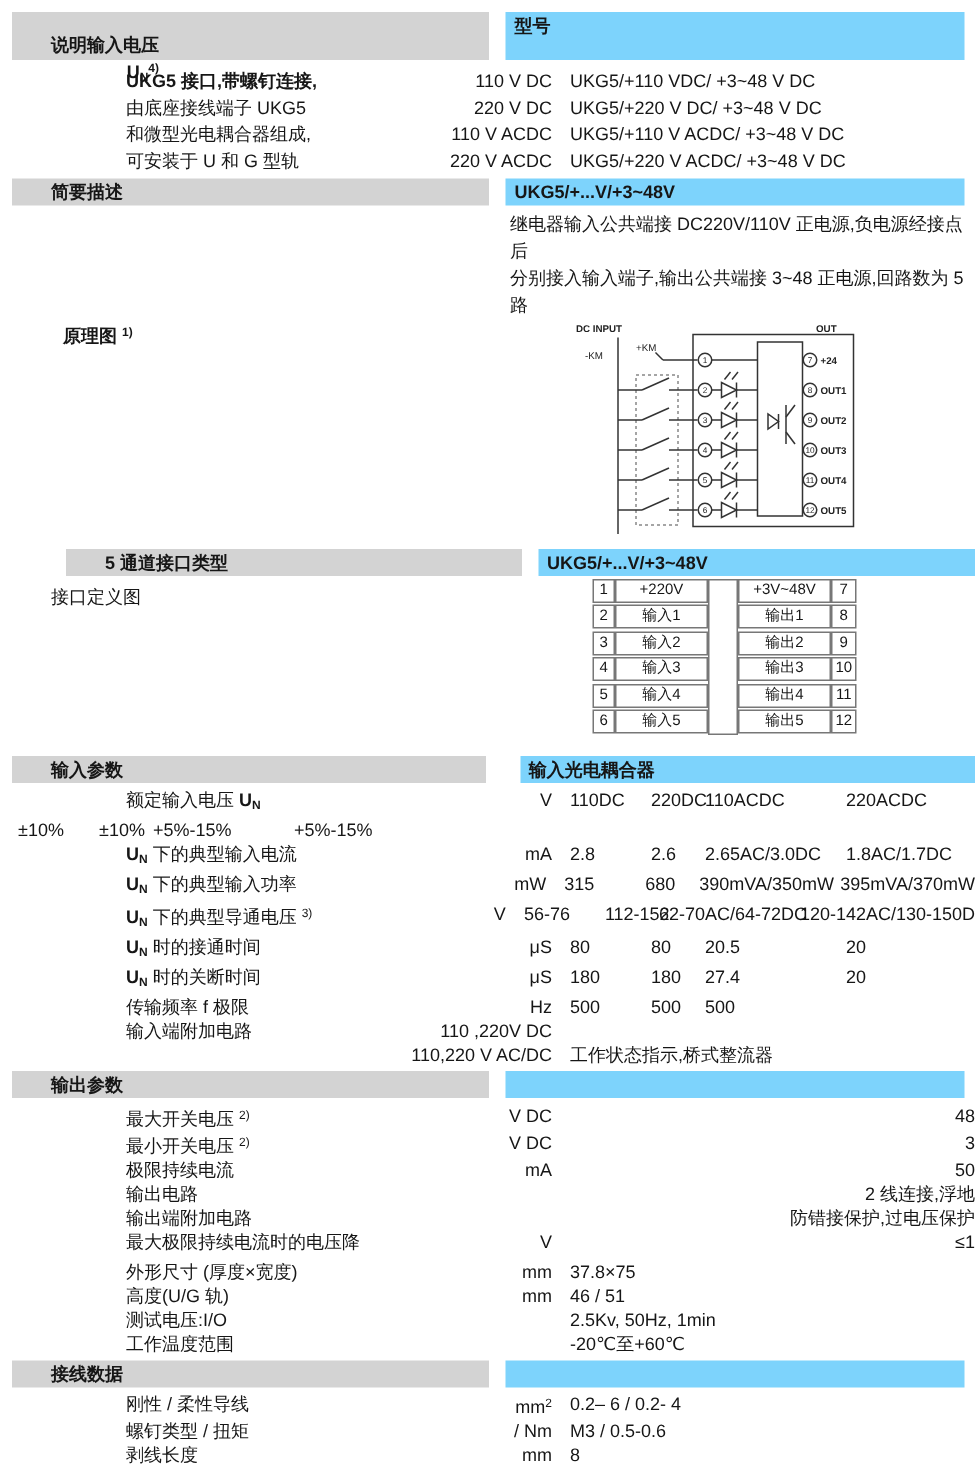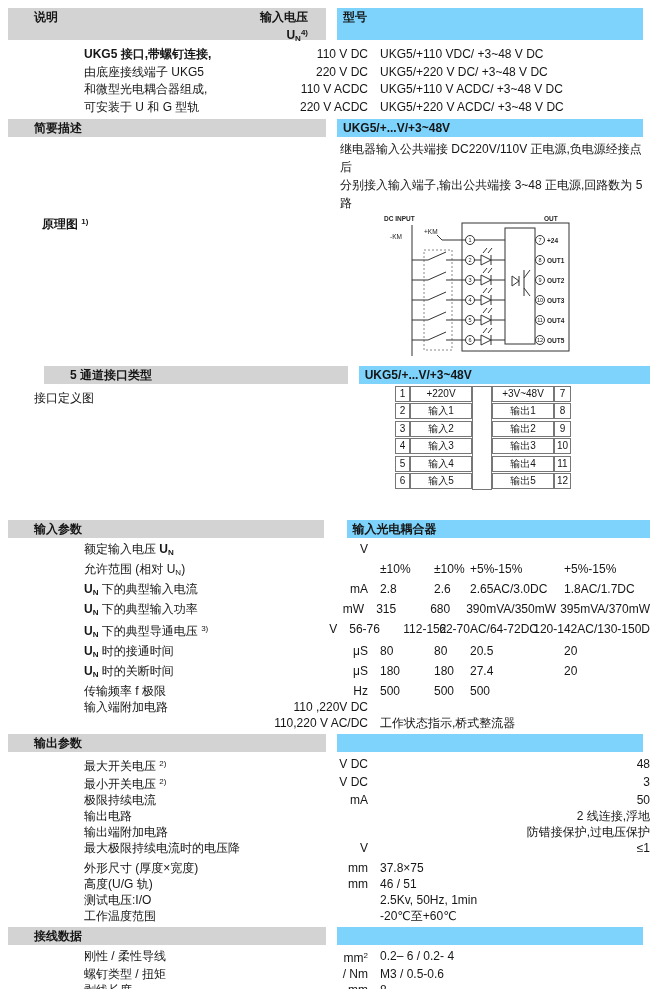--- a/index.html
+++ b/index.html
@@ -11,21 +11,21 @@
   }
   sub { font-size:8px; vertical-align:-2px; }
   sup { font-size:8px; vertical-align:4px; }
   b { font-weight:bold; }
 
   
   .bar { display:flex; height:18px; font-weight:bold; }
   .bar .bl { width:318px; margin-left:8px; background:#d3d3d3; padding-left:26px; line-height:18px; }
   .bar .br { width:306px; margin-left:11px; background:#7dd3fc; padding-left:6px; line-height:18px; white-space:nowrap; }
   .bar.hdr { height:32px; margin-top:8px; }
-  .bar.hdr .bl { display:flex; justify-content:space-between; padding-right:18px; line-height:15px; padding-top:2px; }
+  .bar.hdr .bl { display:flex; justify-content:flex-start; padding-right:18px; line-height:15px; padding-top:15px; }
   .bar.hdr .br { line-height:15px; padding-top:2px; }
   .hdr-volt { text-align:right; }
 
   
   .prow { display:flex; line-height:16px; white-space:nowrap; }
   .prow .pleft { width:328px; display:flex; justify-content:space-between; padding-left:44px;margin-left:40px; }
   .prow .pval { margin-left:12px; flex:1; }
   .pval.cols { display:flex; }
   .c0 { width:54px; } .c1 { width:36px; } .c2 { width:94px; } .c3 { flex:1; }
 
@@ -47,21 +47,21 @@
 
   #iface-bar { margin-top:4px;padding-left:36px; }
   #iface-wrap { position:relative; height:110px; }
   #iface-wrap .slabel { position:absolute; left:34px; top:6px; }
   #iface-table { position:absolute; left:395px; top:2px; width:178px; height:106px; }
   .tstrip { position:absolute; left:77px; top:0; width:20px; height:104px; border:1px solid #777; background:#fff; }
   .trow { display:flex; height:17.4px; position:relative; }
   .tcell { border:1px solid #777; background:#fff; text-align:center; font-size:10px; line-height:14px; height:16px; }
   .tnum1 { width:15px; } .tlbl { width:62px; } .tgap { width:20px; border:none; background:transparent; height:16px; } .tnum2 { width:17px; }
 
-  #input-bar { margin-top:26px;gap:12px; }
+  #input-bar { margin-top:10px;gap:12px; }
   #input-rows, #output-rows, #general-rows, #wiring-rows { margin-top:3px; }
   #output-bar, #general-bar, #wiring-bar { margin-top:3px; }
   #output-rows { margin-top:4px;text-align:right; }
   #general-rows { margin-top:4px; }
 </style>
 </head>
 <body>
 
 <div>
 
@@ -272,26 +272,28 @@
   <div class="bar" id="input-bar">
     <div class="bl">输入参数</div>
     <div class="br">输入光电耦合器</div>
   </div>
   <div id="input-rows">
       <div class="prow">
         <div class="pleft">
           <div class="plbl">额定输入电压 <b>U<sub>N</sub></b></div>
           <div class="punit">V</div>
         </div>
-      </div>
-      <div class="prow">
-        <div class="pleft">
-          <div class="plbl">允许范围 (相对 U<sub>N</sub>)</div>
-          <div class="punit"></div>
-        </div>
+        <div class="pval cols">
+          <div class="c c0">110DC</div>
+          <div class="c c1">220DC</div>
+          <div class="c c2">110ACDC</div>
+          <div class="c c3">220ACDC</div>
+        </div>
+      </div>
+      <div class="prow">
         <div class="pval cols">
           <div class="c c0">±10%</div>
           <div class="c c1">±10%</div>
           <div class="c c2">+5%-15%</div>
           <div class="c c3">+5%-15%</div>
         </div>
       </div>
       <div class="prow">
         <div class="pleft">
           <div class="plbl"><b>U<sub>N</sub></b> 下的典型输入电流</div>

